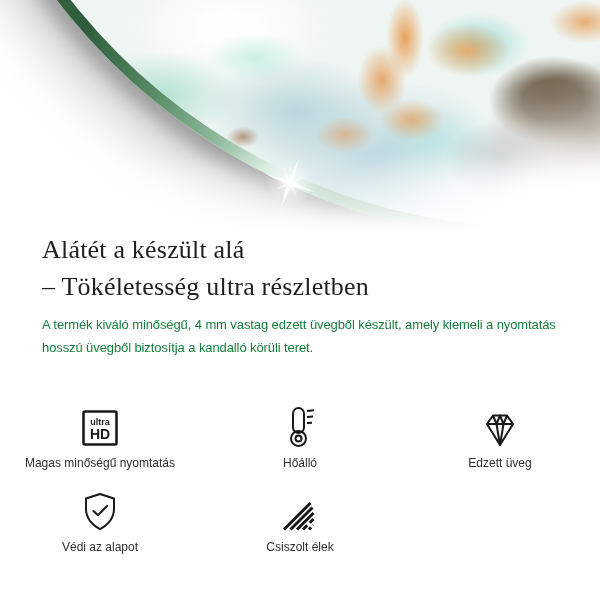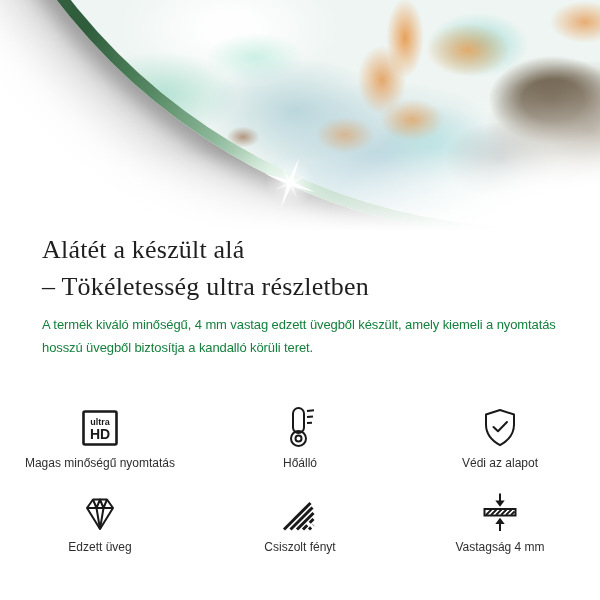--- a/index.html
+++ b/index.html
@@ -139,69 +139,49 @@
           <line class="ic" x1="24" y1="5" x2="31" y2="4.3"></line>
           <line class="ic" x1="24" y1="11" x2="30" y2="10.5"></line>
           <line class="ic" x1="24" y1="17" x2="29" y2="16.7"></line>
         </svg>
       </div>
       <div class="label">Hőálló</div>
     </div>
 
     <div class="feature">
       <div class="icon-wrap">
-        <svg width="40" height="41" viewBox="0 0 40 41">
-          <path class="ic" stroke-width="2.2" stroke-linejoin="round" d="M20 3 L34 7.5 V17.5 C34 27.5 28.5 33.5 20 38.2 C11.5 33.5 6 27.5 6 17.5 V7.5 Z"></path>
-          <path class="ic" stroke-width="2.2" stroke-linecap="round" stroke-linejoin="round" d="M13.5 20 L18 24.3 L27 15"></path>
-        </svg>
-      </div>
-      <div class="label">Védi az alapot</div>
-    </div>
-
-    <div class="feature">
-      <div class="icon-wrap">
         <svg width="42" height="36" viewBox="0 0 42 36">
           <path class="ic" stroke-linejoin="round" d="M14 3.5 H28 L34 12 L21 33 L8 12 Z"></path>
           <path class="ic" stroke-linejoin="round" d="M8 12 H34"></path>
           <path class="ic" stroke-linejoin="round" d="M14 3.5 L17.5 12 L21 33 M28 3.5 L24.5 12 L21 33 M17.5 12 L21 3.5 L24.5 12"></path>
         </svg>
       </div>
       <div class="label">Edzett üveg</div>
+    </div>
+
+    <div class="feature">
+      <div class="icon-wrap">
+        <svg width="40" height="41" viewBox="0 0 40 41">
+          <path class="ic" stroke-width="2.2" stroke-linejoin="round" d="M20 3 L34 7.5 V17.5 C34 27.5 28.5 33.5 20 38.2 C11.5 33.5 6 27.5 6 17.5 V7.5 Z"></path>
+          <path class="ic" stroke-width="2.2" stroke-linecap="round" stroke-linejoin="round" d="M13.5 20 L18 24.3 L27 15"></path>
+        </svg>
+      </div>
+      <div class="label">Védi az alapot</div>
     </div>
 
     <div class="feature">
       <div class="icon-wrap">
         <svg width="40" height="36" viewBox="0 0 40 36">
           <g stroke="#191919" stroke-width="3" fill="none">
             <line x1="4" y1="33.5" x2="30.5" y2="7"></line>
             <line x1="10.5" y1="33.5" x2="32.5" y2="11.5"></line>
             <line x1="17" y1="33.5" x2="33.5" y2="17"></line>
             <line x1="23" y1="33.5" x2="33.5" y2="23" stroke-dasharray="6 3.5"></line>
             <line x1="29" y1="33.5" x2="33.5" y2="29" stroke-dasharray="3 3"></line>
           </g>
         </svg>
       </div>
-      <div class="label">Csiszolt fényt</div>
+      <div class="label">Csiszolt élek</div>
     </div>
 
-    <div class="feature">
-      <div class="icon-wrap">
-        <svg width="40" height="40" viewBox="0 0 40 40">
-          <line class="ic" stroke-width="2.2" x1="20" y1="1.5" x2="20" y2="9"></line>
-          <polygon points="15.3,8.5 24.7,8.5 20,14.8" fill="#191919"></polygon>
-          <rect class="ic" stroke-width="1.8" x="4.5" y="17" width="31" height="6.5"></rect>
-          <g stroke="#191919" stroke-width="1.8">
-            <line x1="6" y1="23" x2="11.5" y2="17.5"></line>
-            <line x1="11" y1="23" x2="16.5" y2="17.5"></line>
-            <line x1="16" y1="23" x2="21.5" y2="17.5"></line>
-            <line x1="21" y1="23" x2="26.5" y2="17.5"></line>
-            <line x1="26" y1="23" x2="31.5" y2="17.5"></line>
-            <line x1="31" y1="23" x2="34.5" y2="19.5"></line>
-          </g>
-          <polygon points="15.3,32 24.7,32 20,25.7" fill="#191919"></polygon>
-          <line class="ic" stroke-width="2.2" x1="20" y1="31.5" x2="20" y2="39"></line>
-        </svg>
-      </div>
-      <div class="label">Vastagság 4 mm</div>
-    </div>
 
   </div>
 </div>
 
 </body></html>

